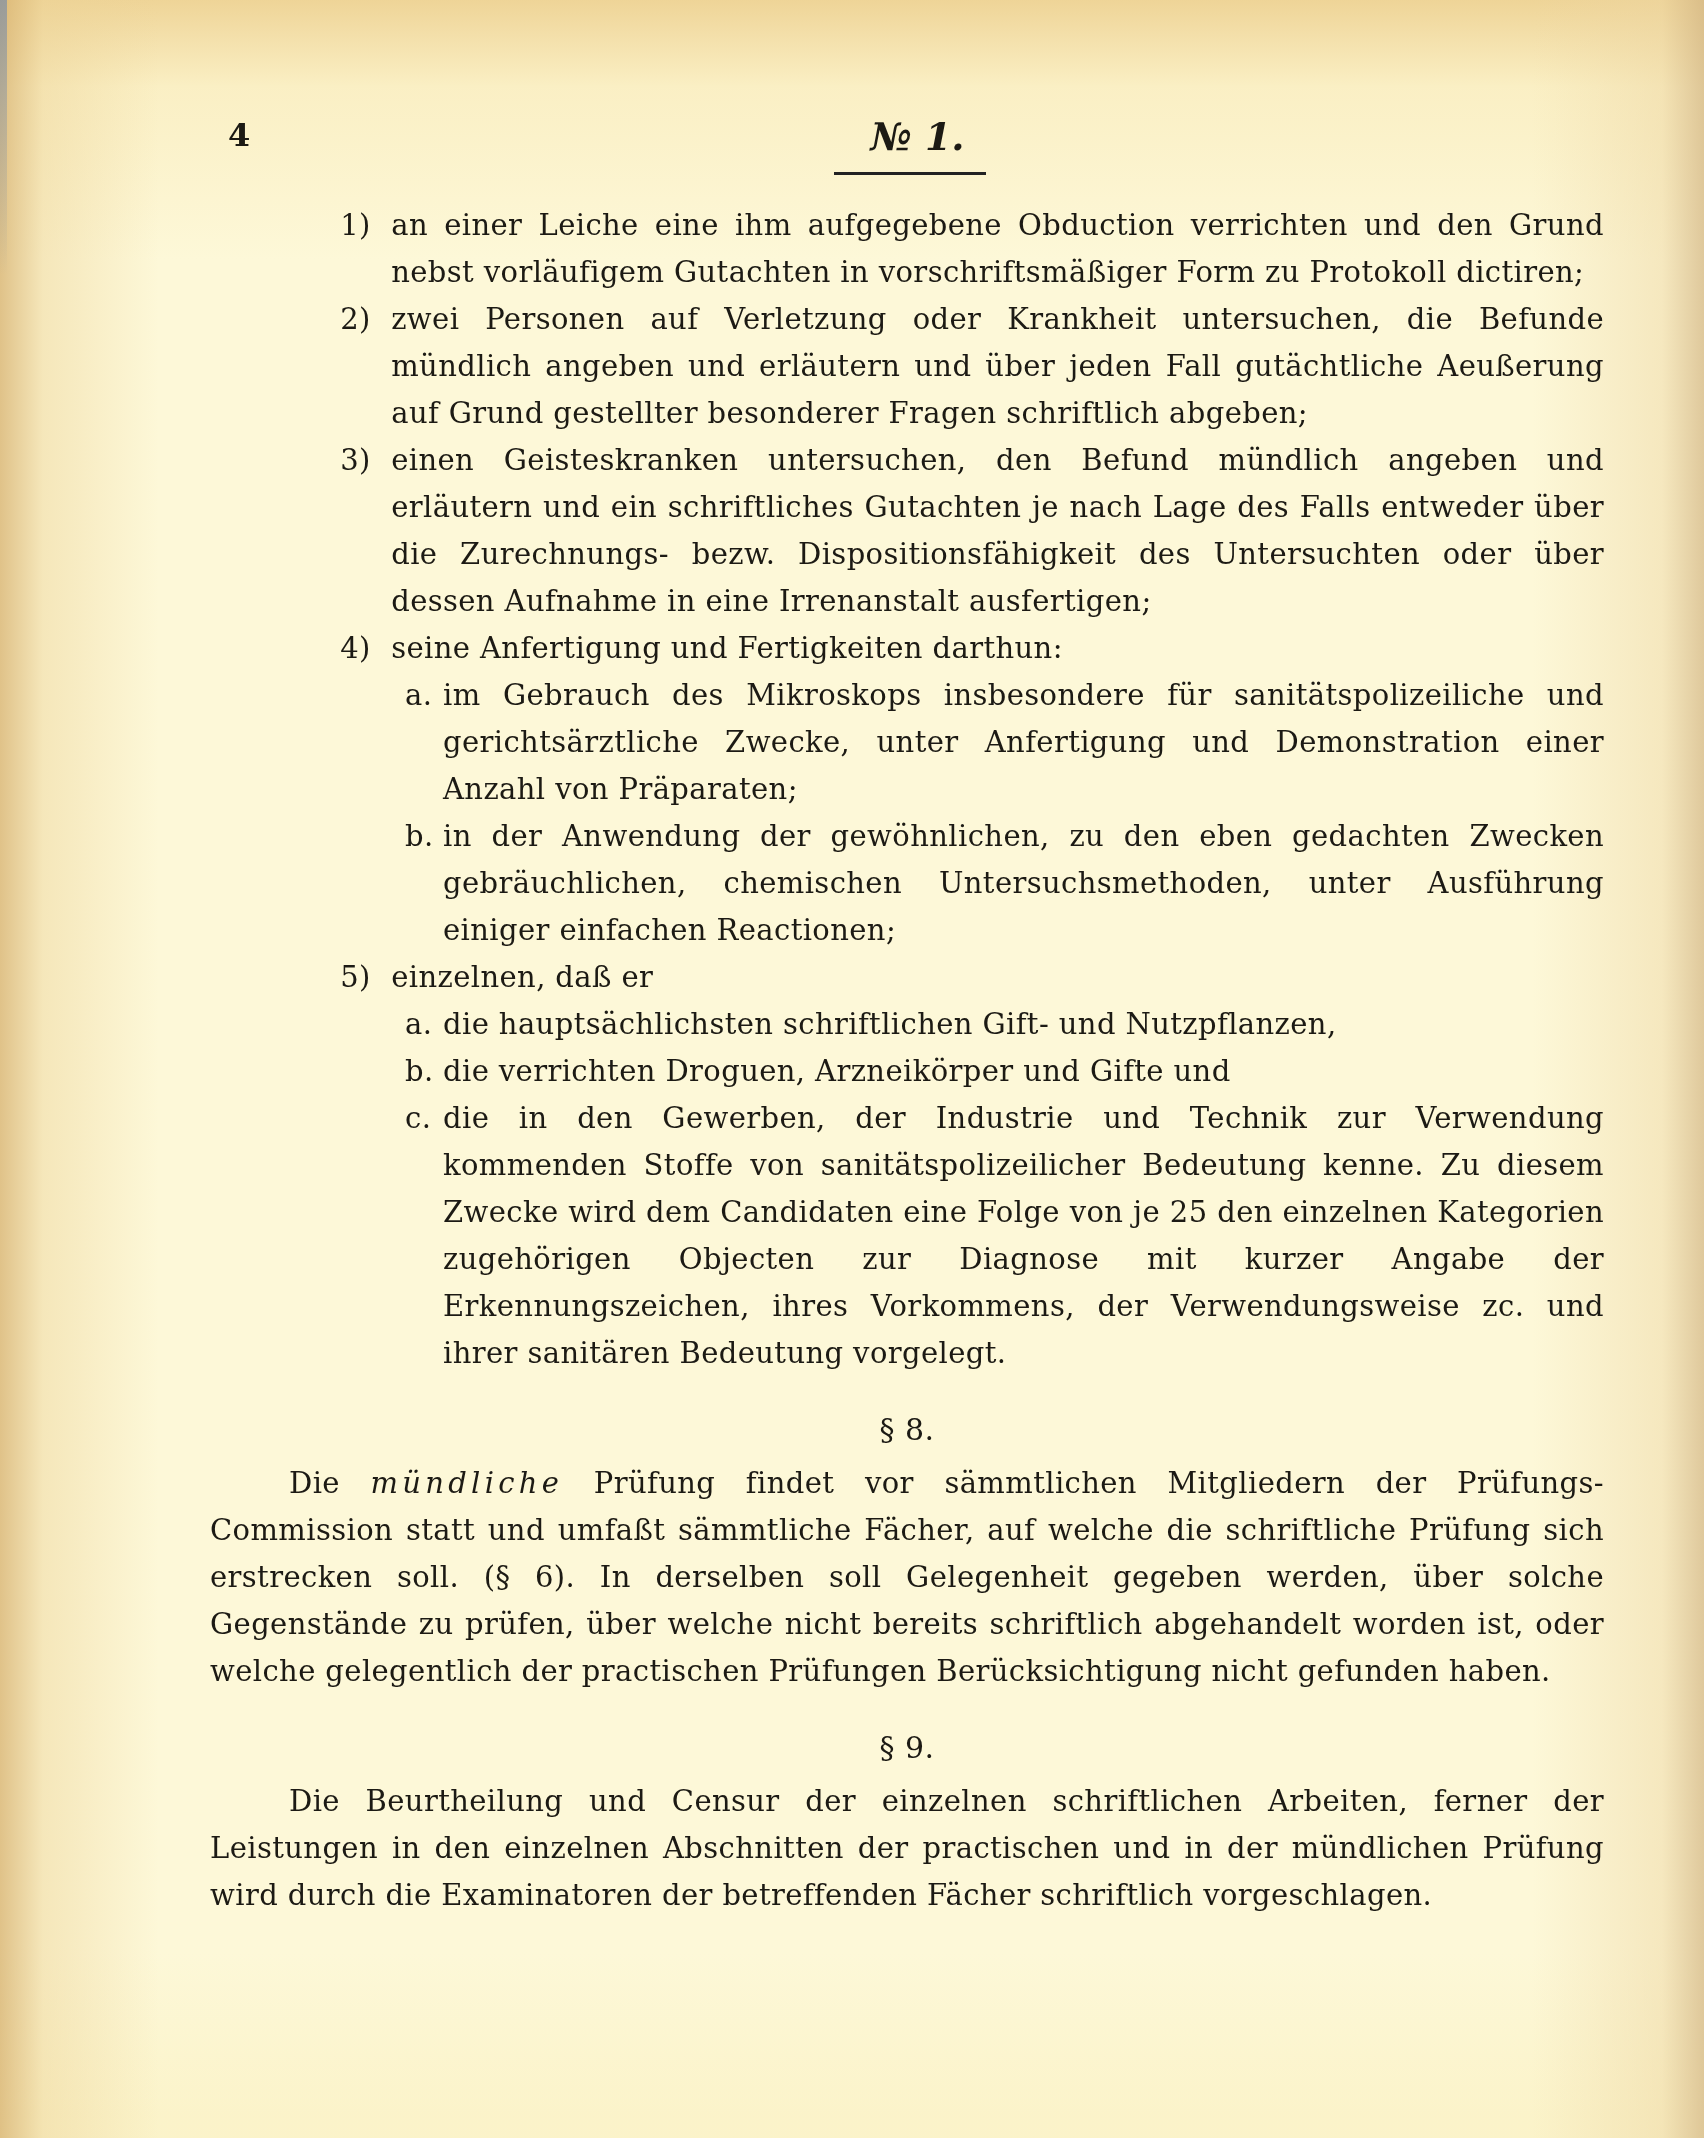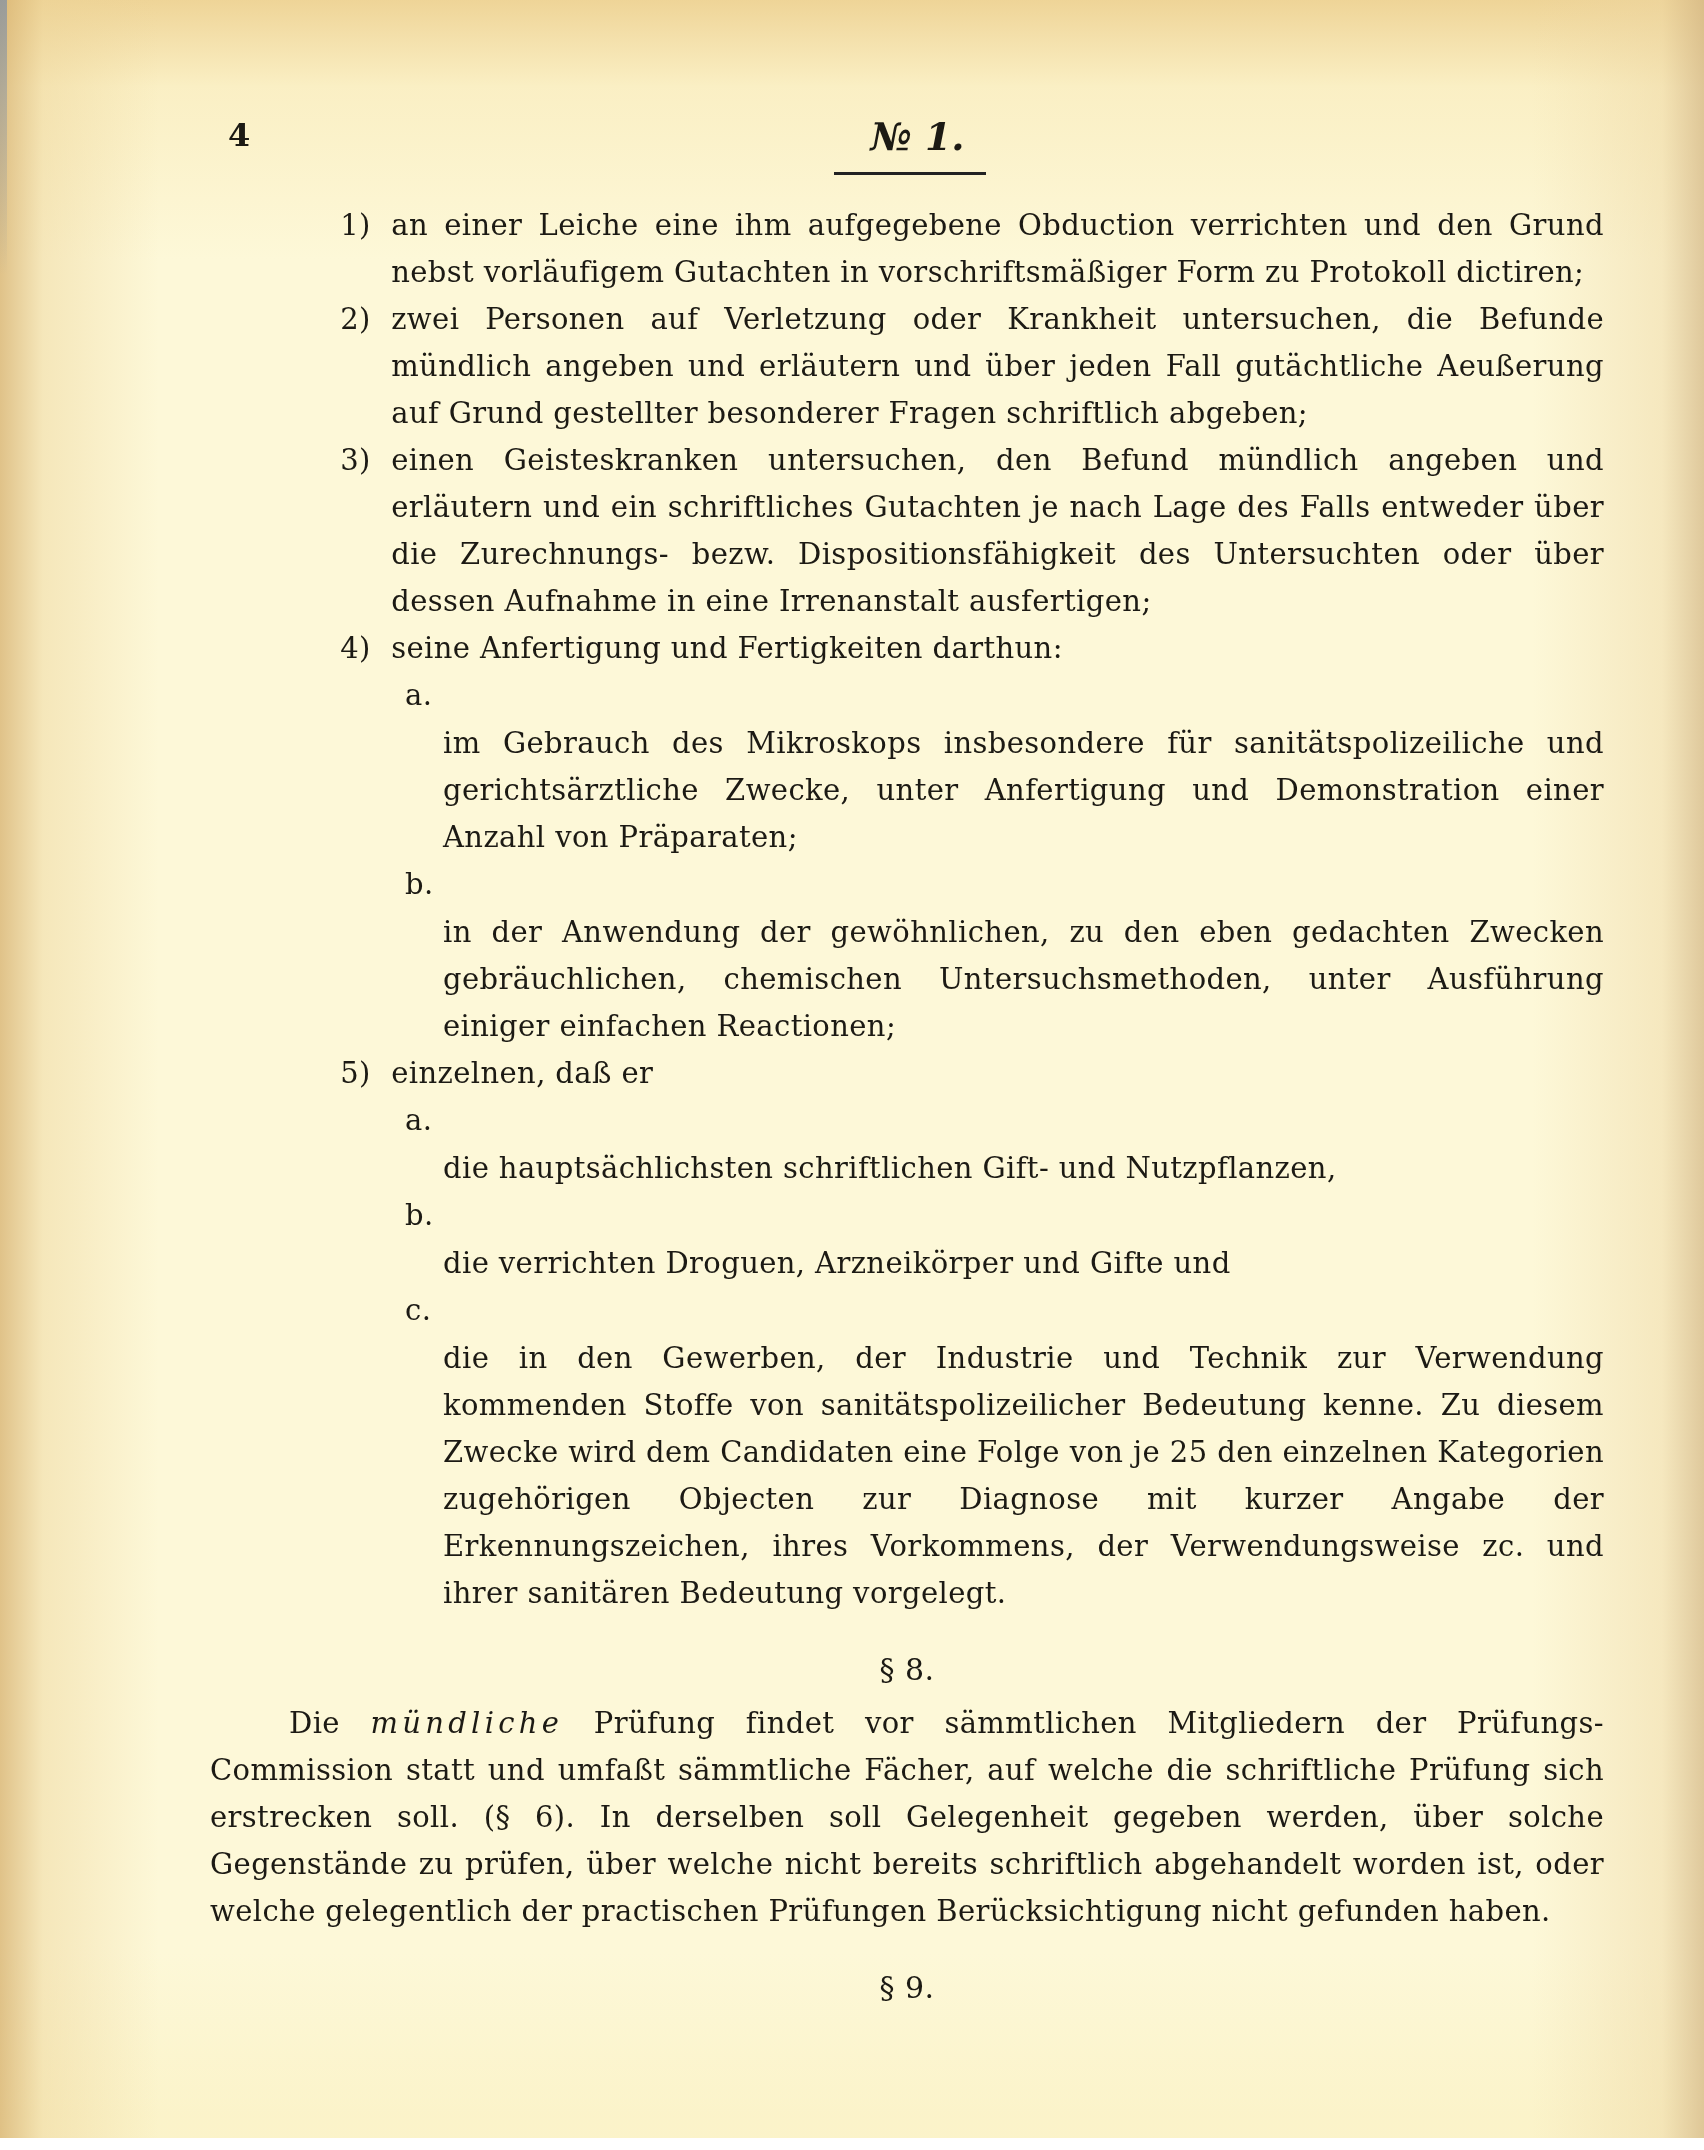--- a/index.html
+++ b/index.html
@@ -38,21 +38,21 @@
     position: absolute; left: 210px; top: 202px; width: 1394px;
     font-family: "DejaVu Serif", serif;
     font-size: 29px; line-height: 47px;
     letter-spacing: 0.4px;
   }
   .item { display: flex; }
   .item .num { width: 51px; flex: none; text-align: left; padding-left: 7.2px; }
   .item .txt { flex: 1; text-align: justify; }
   .sub { display: flex; margin-left: 195px; }
   .sub .lbl { width: 38px; flex: none; }
-  .sub .txt { flex: 1; text-align: justify; margin-top: 48px; }
+  .sub .txt { flex: 1; text-align: justify; }
   .section-title {
     text-align: center; margin-top: 29px; margin-bottom: 7.2px; font-size: 30px;
   }
   .para { text-indent: 79px; text-align: justify; }
   .spaced { letter-spacing: 4.3px; font-style: italic; }
   .item-wrap { margin-left: 123px; }
 </style>
 </head>
 <body>
 
@@ -115,15 +115,16 @@
     </div>
 
     <div class="section-title">§ 8.</div>
     <div class="para">
       <span>Die</span>
       <span class="spaced">mündliche</span>
       <span>Prüfung findet vor sämmtlichen Mitgliedern der Prüfungs-Commission statt und umfaßt sämmtliche Fächer, auf welche die schriftliche Prüfung sich erstrecken soll. (§ 6). In derselben soll Gelegenheit gegeben werden, über solche Gegenstände zu prüfen, über welche nicht bereits schriftlich abgehandelt worden ist, oder welche gelegentlich der practischen Prüfungen Berücksichtigung nicht gefunden haben.</span>
     </div>
 
     <div class="section-title">§ 9.</div>
+    <div class="para">Die Beurtheilung und Censur der einzelnen schriftlichen Arbeiten, ferner der Leistungen in den einzelnen Abschnitten der practischen und in der mündlichen Prüfung wird durch die Examinatoren der betreffenden Fächer schriftlich vorgeschlagen.</div>
   </div>
 </div>
 
 
 </body></html>

